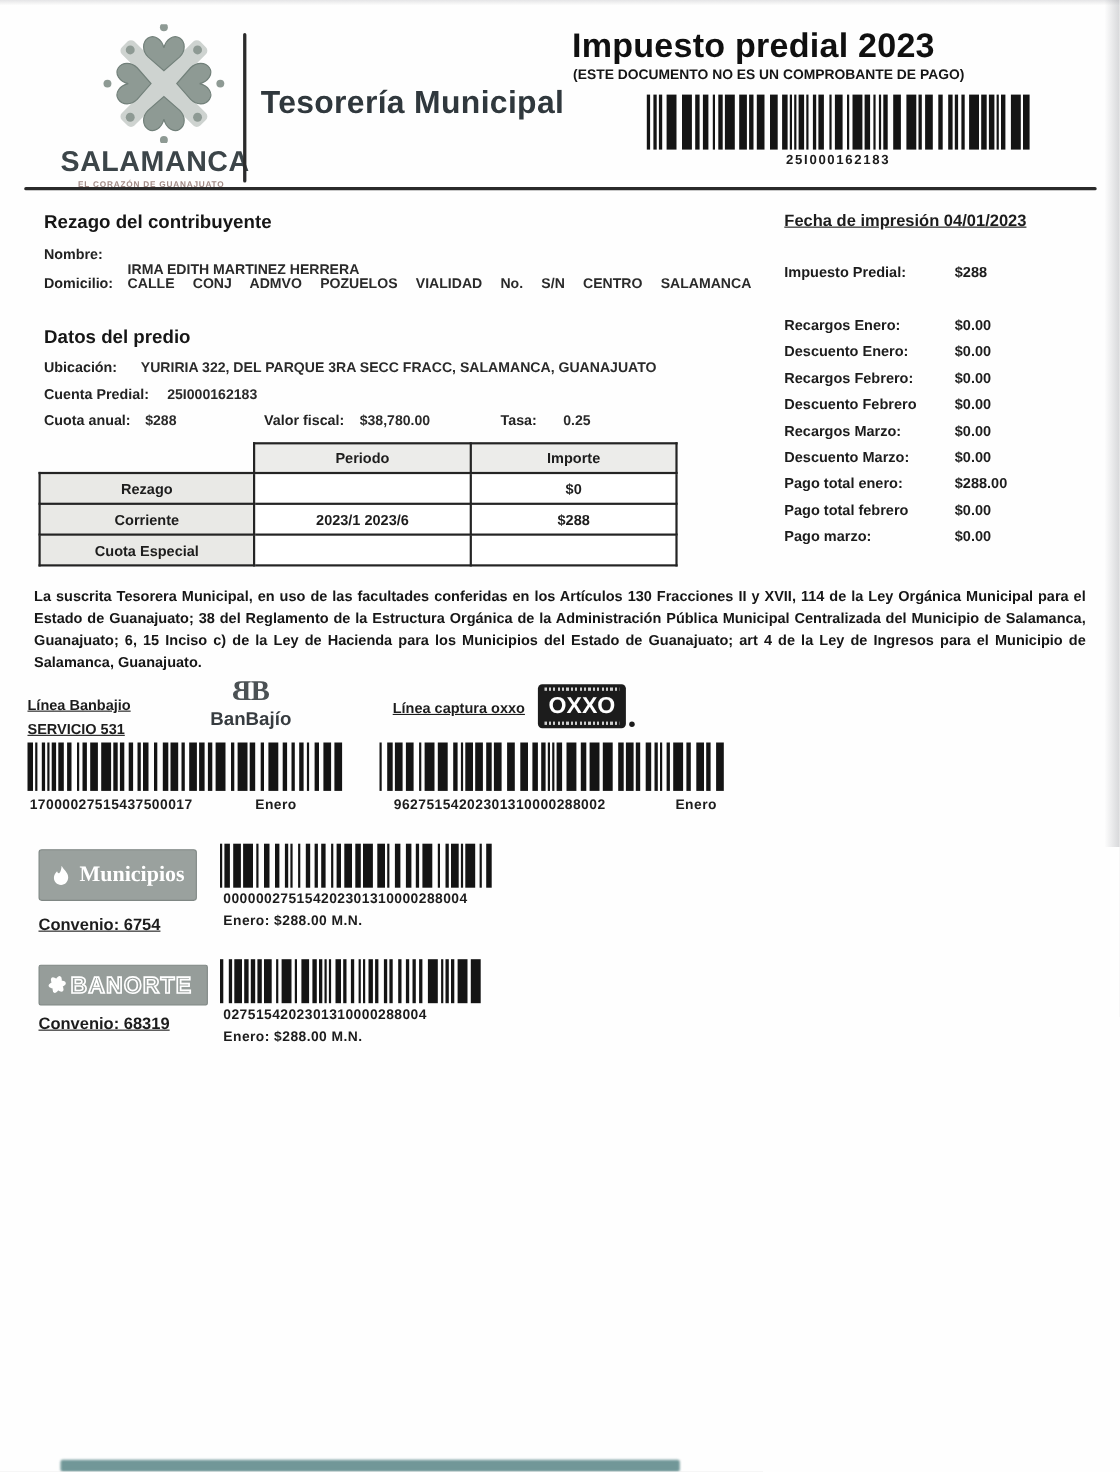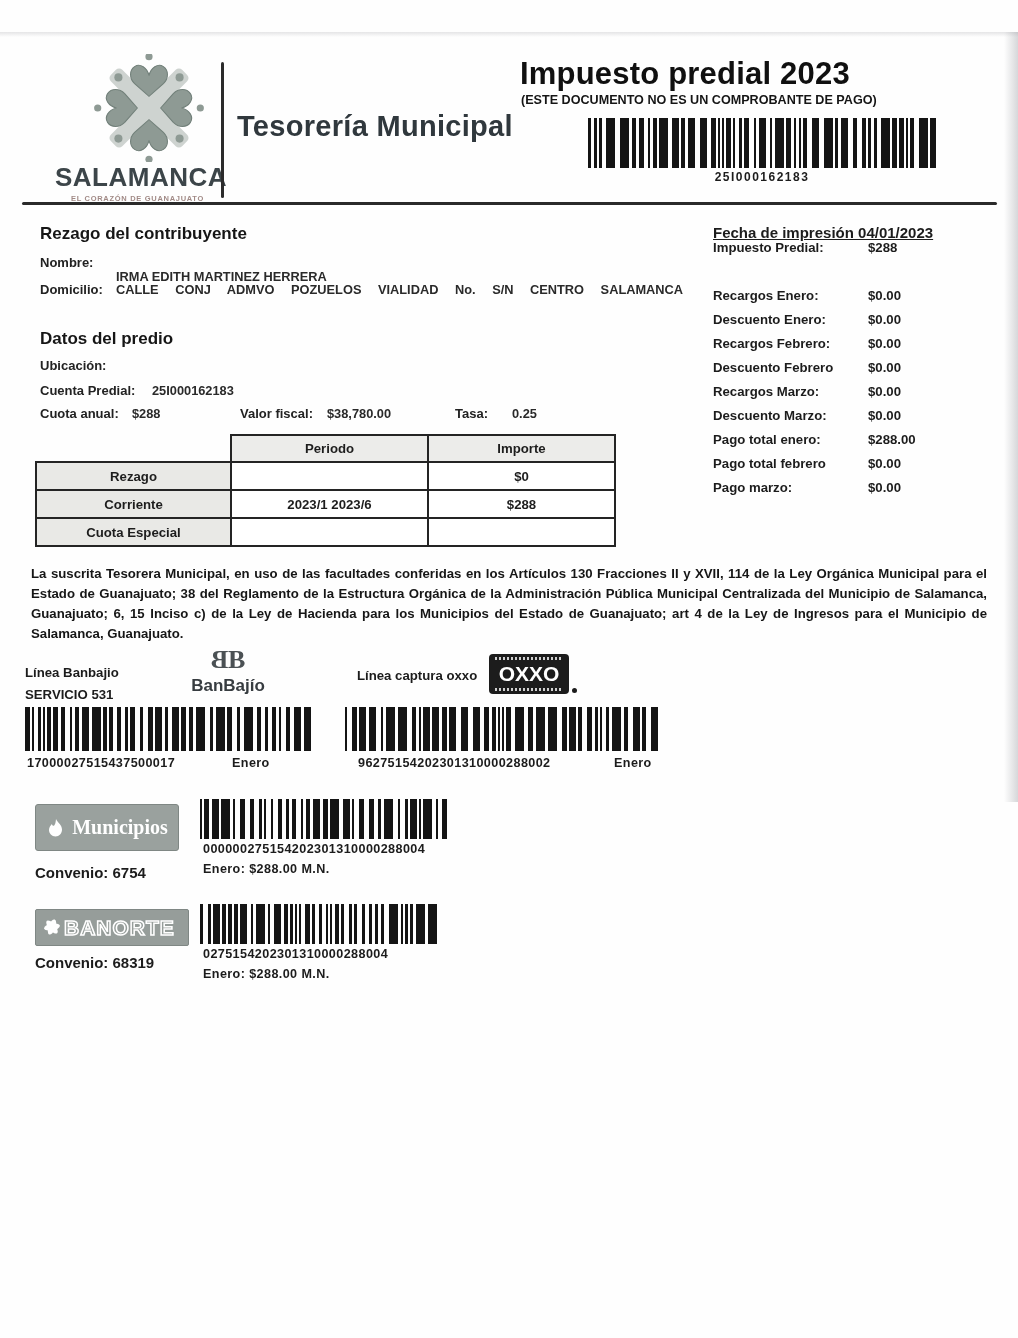--- a/index.html
+++ b/index.html
@@ -1,21 +1,21 @@
 <!DOCTYPE html>
 <html style="--emblem-sage: #8e9a94; --emblem-band: #ced3d0; --brand-dark: #3c4549; --santander-gray: #9aa19e; --banorte-gray: #969d9a; --oxxo-black: #1c1c1c; --bottom-bar-teal: #4e7e7f; --ink: #1c1c1c;"><head>
 <meta charset="utf-8">
 <style>
   html,body{margin:0;padding:0;background:#e9e9e9;}
   #page{
     position:relative;width:1018px;height:1338px;margin:0 auto;
     background:#fefefe;overflow:hidden;
     font-family:"Liberation Sans",sans-serif;color:var(--ink,#1c1c1c);
   }
-  .abs{position:absolute;margin-top:32px;}
+  .abs{position:absolute;}
 
   
   #edge-right{right:0;top:0;width:14px;height:770px;background:linear-gradient(to left,rgba(150,152,158,.38),rgba(150,152,158,0));}
   #edge-top{left:0;top:0;width:100%;height:5px;background:linear-gradient(to bottom,rgba(170,170,175,.30),rgba(170,170,175,0));}
   #bottom-bar{left:55px;top:1327px;width:563px;height:11px;background:var(--bottom-bar-teal,#4e7e7f);opacity:.8;filter:blur(1.2px);border-radius:2px;}
 
   
   #logo-block{left:55px;top:22px;width:165px;text-align:center;}
   #emblem{margin-left:22px;}
   #logo-name{font-size:26px;font-weight:800;letter-spacing:.5px;color:var(--brand-dark,#3c4549);margin-top:-4px;}
@@ -53,21 +53,21 @@
   
   #print-date{left:713px;top:192px;font-size:15px;font-weight:bold;text-decoration:underline;}
   .sum-row{position:absolute;left:713px;width:260px;height:24px;}
   .sum-row .sl{position:absolute;left:0;font-size:13.2px;font-weight:bold;}
   .sum-row .sv{position:absolute;left:155px;font-size:13.2px;font-weight:600;}
 
   
   #legal{left:31px;top:532px;width:956px;font-size:13.2px;font-weight:bold;line-height:1.52;text-align:justify;color:#161616;}
 
   
-  .pay-lbl{font-size:13.2px;font-weight:bold;}
+  .pay-lbl{font-size:13.2px;font-weight:bold;text-decoration:underline;}
   .num-lbl{font-size:12.6px;font-weight:bold;letter-spacing:.4px;}
 
   #bb-glyph{left:183px;top:615px;width:90px;text-align:center;font-family:"Liberation Serif",serif;font-weight:800;font-size:26px;color:#4b5154;letter-spacing:-2px;line-height:1;}
   #bb-glyph .mir{display:inline-block;transform:scaleX(-1);}
   #bb-wordmark{left:168px;top:644px;width:120px;text-align:center;font-size:17px;font-weight:800;color:#373c40;}
 
   #oxxo-logo{left:489px;top:622px;width:80px;height:40px;background:var(--oxxo-black,#1c1c1c);border-radius:4px;display:flex;align-items:center;justify-content:center;}
   #oxxo-logo .word{color:#fff;font-weight:800;font-size:21px;letter-spacing:0;font-family:"Liberation Sans",sans-serif;}
   #oxxo-logo:before,#oxxo-logo:after{content:"";position:absolute;left:6px;right:6px;height:3px;background:repeating-linear-gradient(90deg,#cfcfcf 0 2px,transparent 2px 4px);}
   #oxxo-logo:before{top:3px;} #oxxo-logo:after{bottom:3px;}
@@ -171,20 +171,21 @@
   <div class="abs sec-title" style="left:40px;top:192px;">Rezago del contribuyente</div>
   <div class="abs lbl" style="left:40px;top:223px;">Nombre:</div>
   <div class="abs val" style="left:116px;top:237px;">IRMA EDITH MARTINEZ HERRERA</div>
   <div class="abs lbl" style="left:40px;top:250px;">Domicilio:</div>
   <div class="abs val" id="domicilio-value" style="left:116px;top:250px;">
     <span id="domicilio-l1">CALLE CONJ ADMVO POZUELOS VIALIDAD No. S/N CENTRO SALAMANCA</span>
   </div>
 
   <div class="abs sec-title" style="left:40px;top:297px;">Datos del predio</div>
   <div class="abs lbl" style="left:40px;top:326px;">Ubicación:</div>
+  <div class="abs val" style="left:128px;top:326px;">YURIRIA 322, DEL PARQUE 3RA SECC FRACC, SALAMANCA, GUANAJUATO</div>
   <div class="abs lbl" style="left:40px;top:351px;">Cuenta Predial:</div>
   <div class="abs val" style="left:152px;top:351px;">25I000162183</div>
   <div class="abs lbl" style="left:40px;top:374px;">Cuota anual:</div>
   <div class="abs val" style="left:132px;top:374px;">$288</div>
   <div class="abs lbl" style="left:240px;top:374px;">Valor fiscal:</div>
   <div class="abs val" style="left:327px;top:374px;">$38,780.00</div>
   <div class="abs lbl" style="left:455px;top:374px;">Tasa:</div>
   <div class="abs val" style="left:512px;top:374px;">0.25</div>
 
   <table class="abs" id="periodos">

